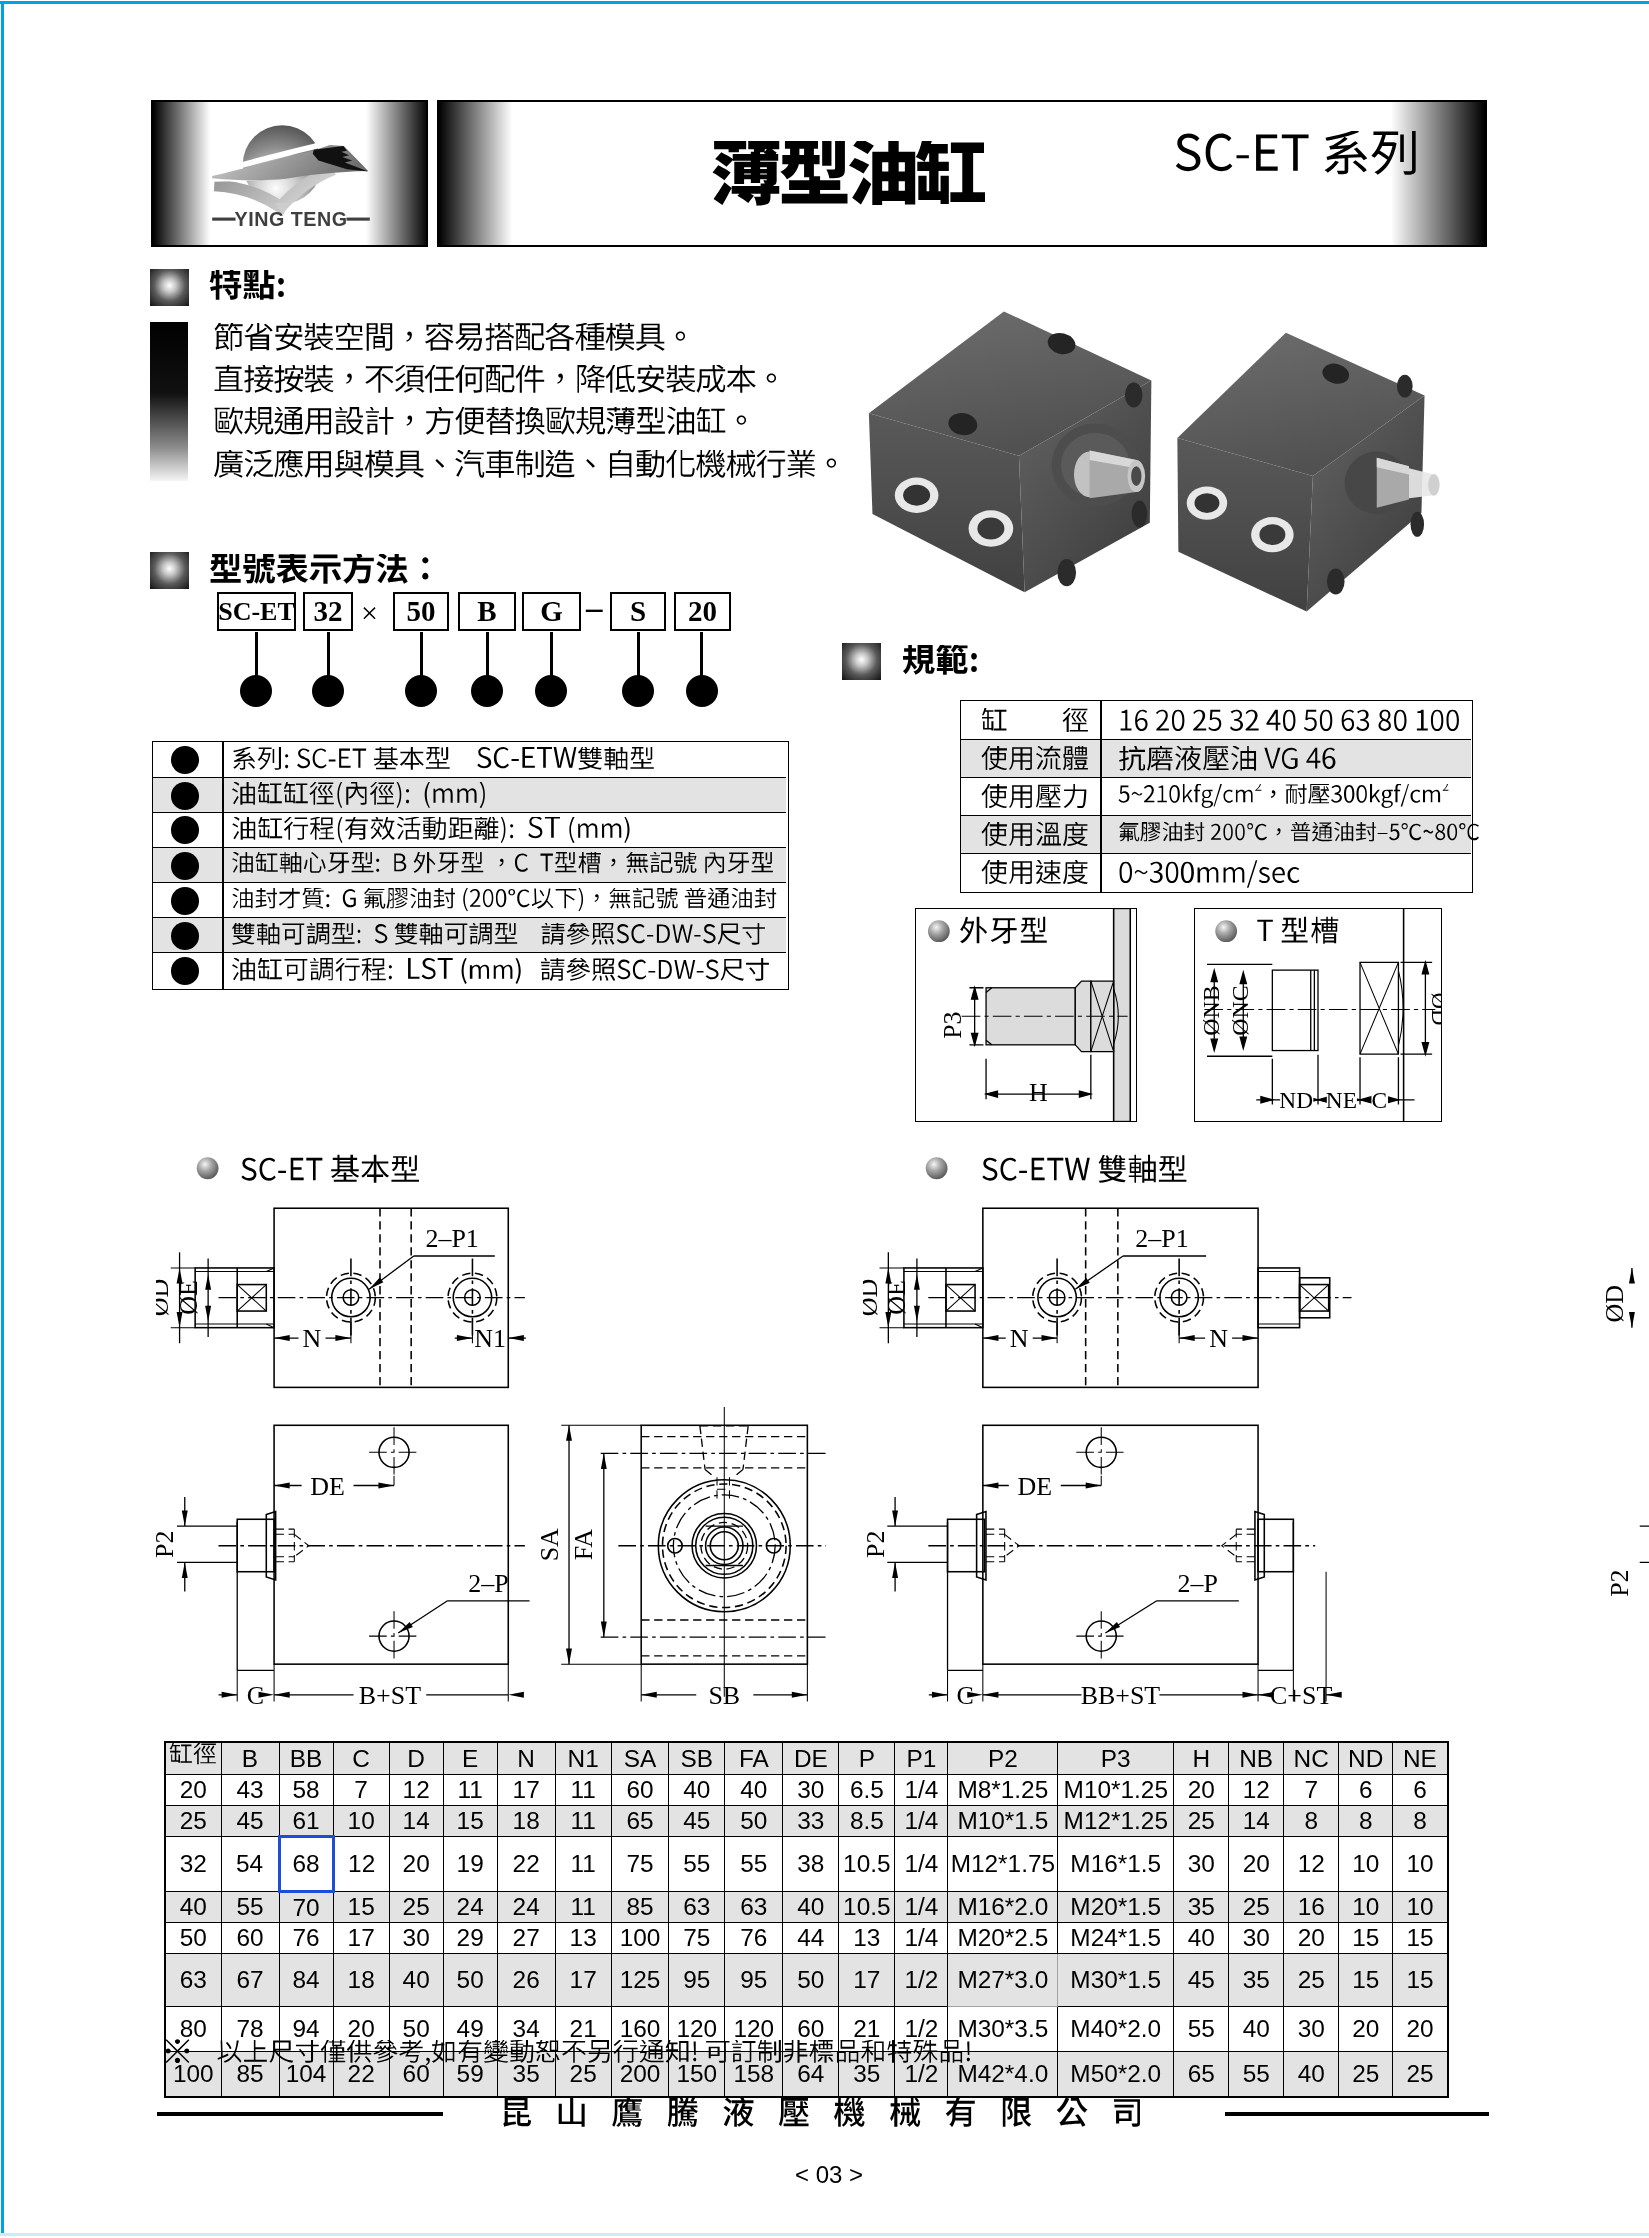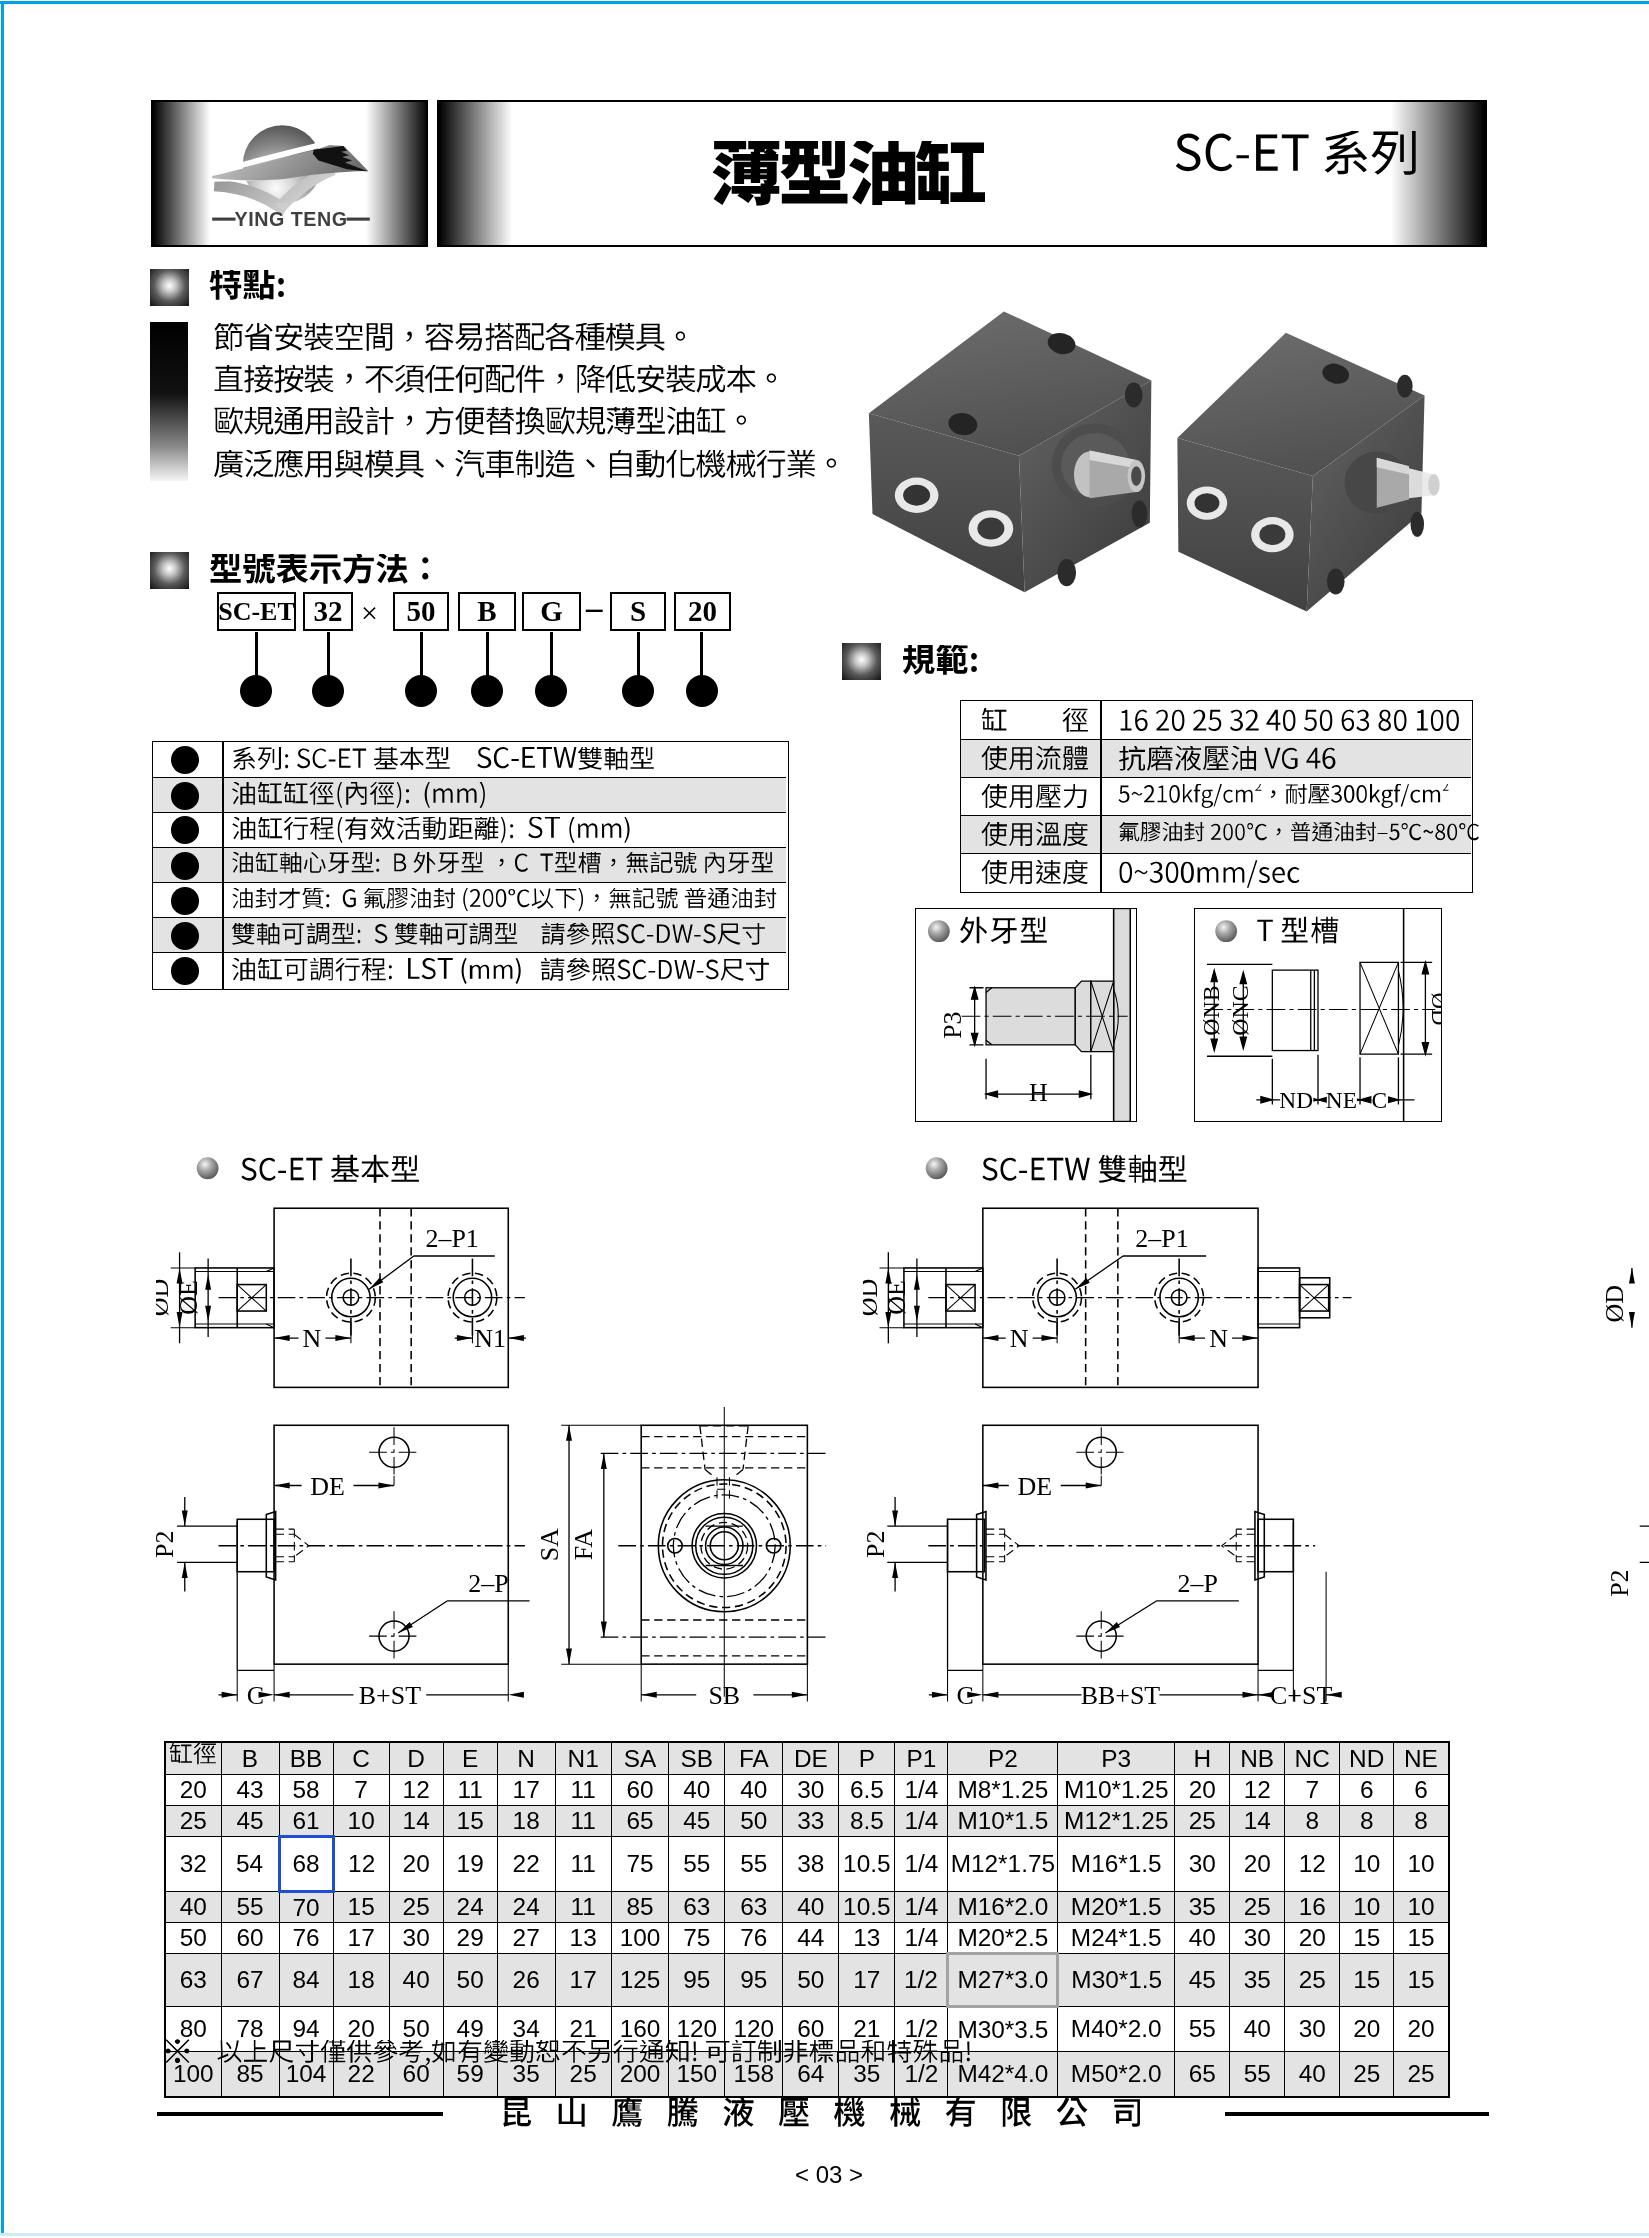--- a/index.html
+++ b/index.html
@@ -672,21 +672,21 @@
           <td style="border:1px solid #000;padding:0">40</td>
           <td style="border:1px solid #000;padding:0">50</td>
           <td style="border:1px solid #000;padding:0">26</td>
           <td style="border:1px solid #000;padding:0">17</td>
           <td style="border:1px solid #000;padding:6px">125</td>
           <td style="border:1px solid #000;padding:0">95</td>
           <td style="border:1px solid #000;padding:0">95</td>
           <td style="border:1px solid #000;padding:0">50</td>
           <td style="border:1px solid #000;padding:0">17</td>
           <td style="border:1px solid #000;padding:0">1/2</td>
-          <td style="border:3px solid #a3a3a3;padding:0">M27*3.0</td>
+          <td style="border:1px solid #a3a3a3;padding:0">M27*3.0</td>
           <td style="border:1px solid #000;padding:12px">M30*1.5</td>
           <td style="border:1px solid #000;padding:0">45</td>
           <td style="border:1px solid #000;padding:0">35</td>
           <td style="border:1px solid #000;padding:0">25</td>
           <td style="border:1px solid #000;padding:0">15</td>
           <td style="border:1px solid #000;padding:0">15</td>
         </tr>
         <tr style="height:31px;background:#fff">
           <td style="border:1px solid #000;padding:0">80</td>
           <td style="border:1px solid #000;padding:0">78</td>

